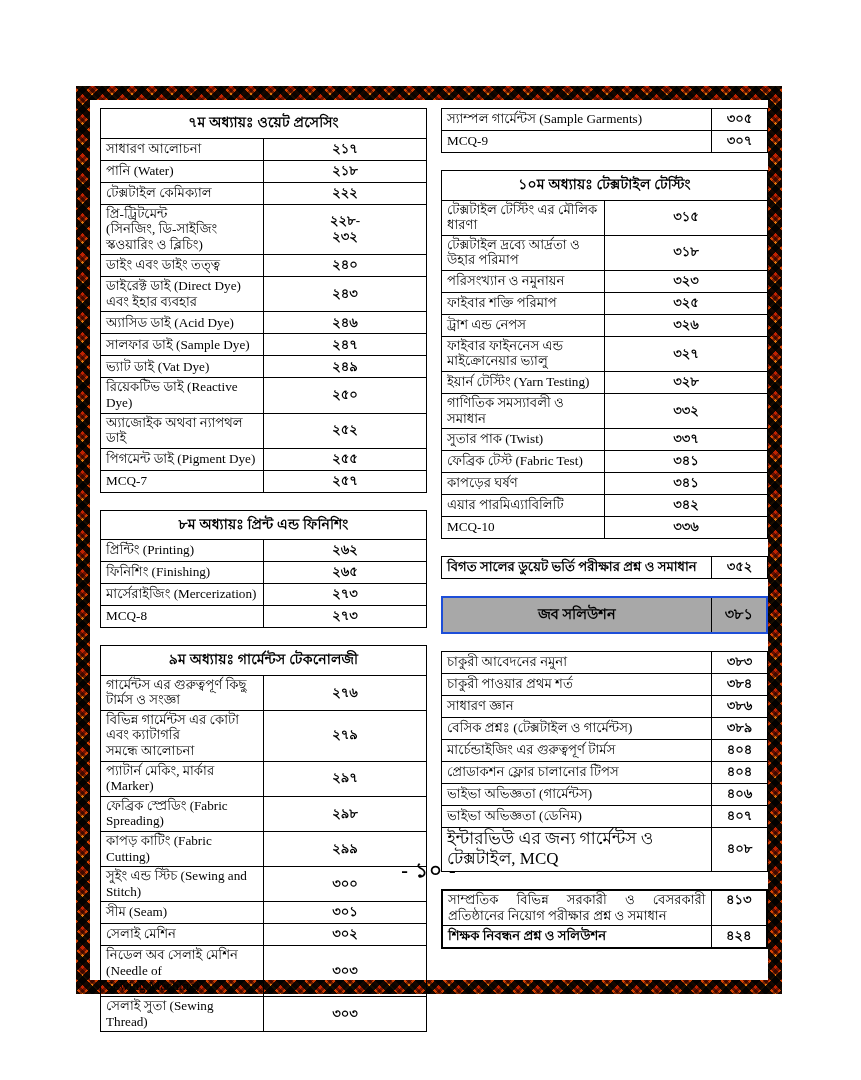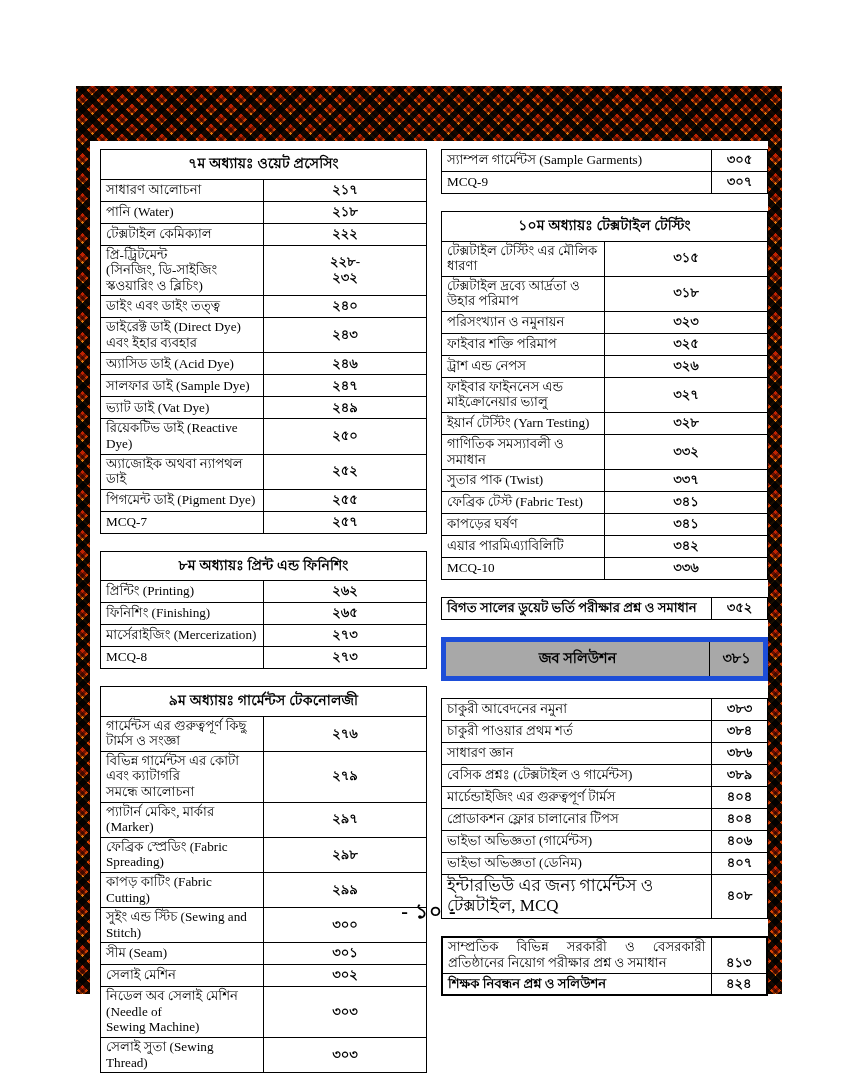--- a/index.html
+++ b/index.html
@@ -42,21 +42,20 @@
         #e8820c 8px, #e8820c 11px,
         #1a1a1a 11px, #1a1a1a 14px);
     background-blend-mode: multiply;
   }
   .frame-inner {
     position: absolute;
     left: 14px; top: 14px;
     width: 678px; height: 880px;
     background: #ffffff;
     padding: 8px 10px 4px 10px;
-    margin-top: 41px;
   }
 
   
   .cols {
     display: flex;
     gap: 14px;
     height: 100%;
     align-items: flex-start;
   }
   .col { width: 327px; flex: 0 0 327px; }
@@ -94,21 +93,21 @@
   }
   table.toc td.title { text-align: left; }
   td.two-line { height: 40px; }
 
   
   table.banner {
     width: 100%;
     border-collapse: collapse;
     table-layout: fixed;
     margin-bottom: 17px;
-    border: 5px solid #1d4ed8;
+    border: 2px solid #1d4ed8;
   }
   table.banner td {
     background: #a8a8a8;
     border: 1px solid #000;
     font-weight: bold;
     font-size: 14.5px;
     padding: 5px 6px;
     color: #000;
     height: 28px;
   }
@@ -421,21 +420,21 @@
           </tbody>
             </table>
 
           <table class="toc thick">
             <tbody>
                 <tr>
               <td class="title two-line">
                 <div class="justifyline" style="text-align:justify;text-align-last:justify;">সাম্প্রতিক বিভিন্ন সরকারী ও বেসরকারী</div>
                 <div>প্রতিষ্ঠানের নিয়োগ পরীক্ষার প্রশ্ন ও সমাধান</div>
               </td>
-              <td class="pg two-line" style="vertical-align:top;padding-top:17px;">৪১৩</td>
+              <td class="pg two-line" style="vertical-align:top;padding-top:1px;">৪১৩</td>
             </tr>
             <tr>
               <td class="title" style="font-weight:bold;">শিক্ষক নিবন্ধন প্রশ্ন ও সলিউশন</td>
               <td class="pg">৪২৪</td>
             </tr>
           </tbody>
             </table>
 
         </div>
       </div>

